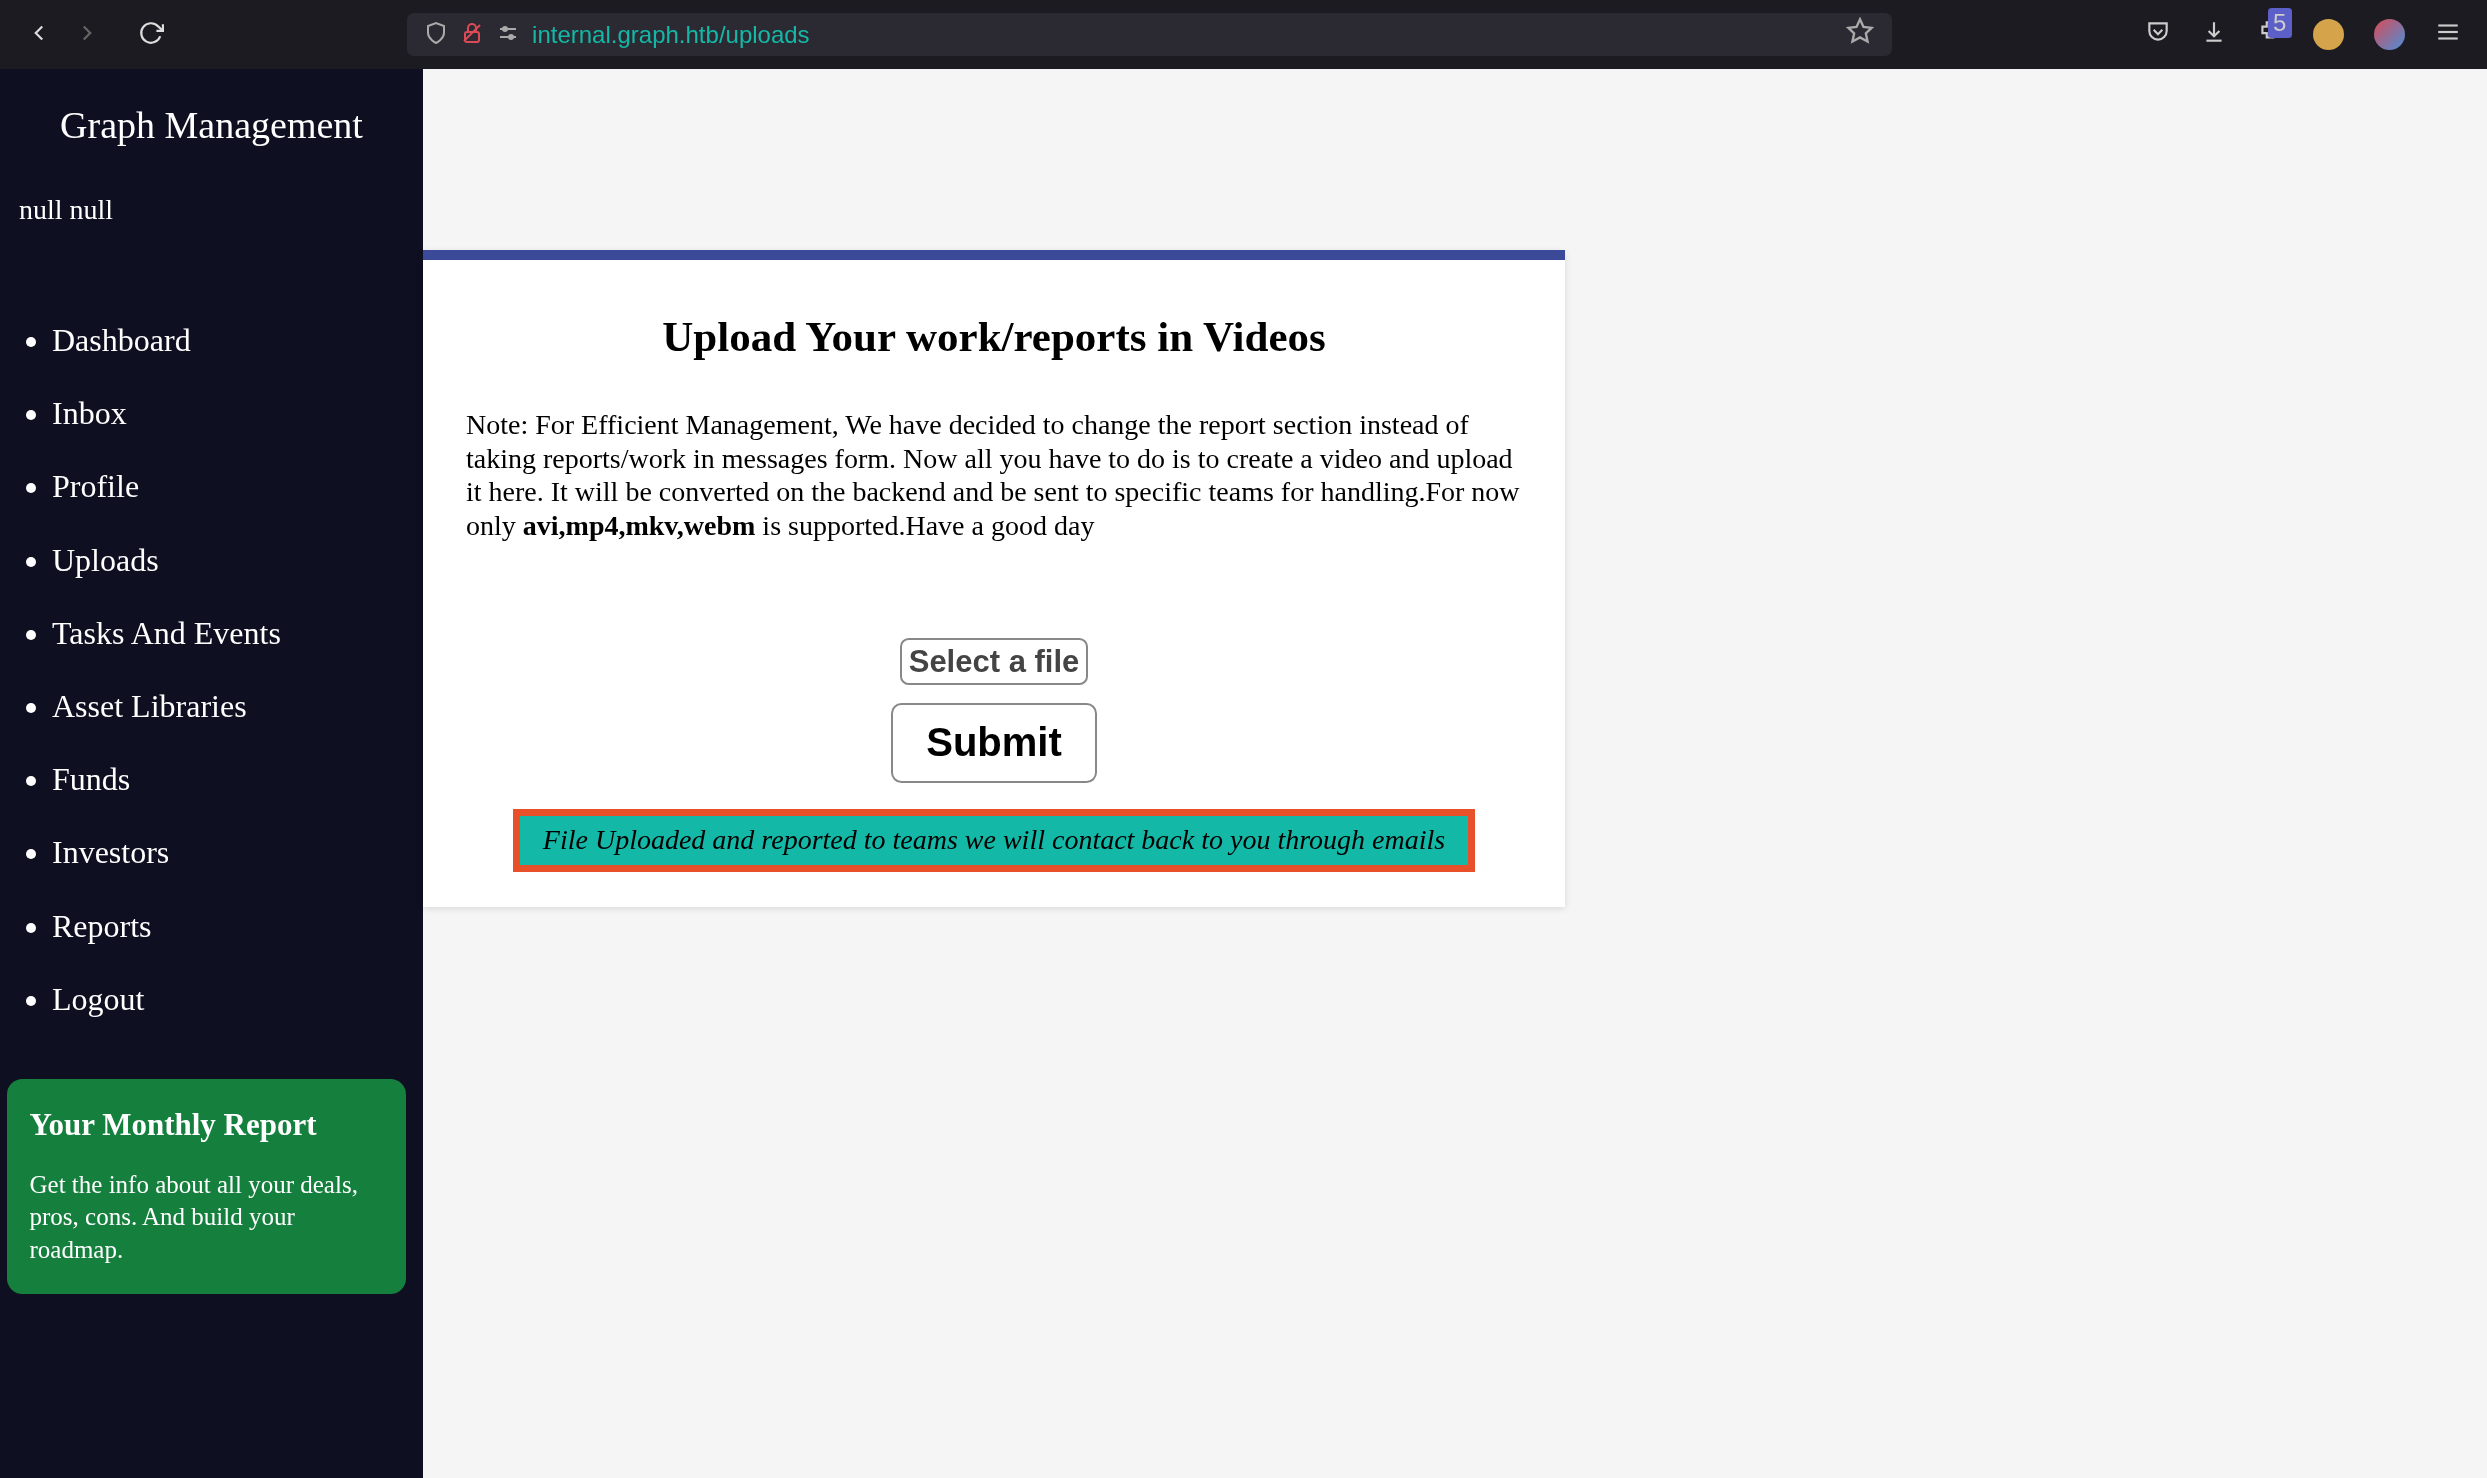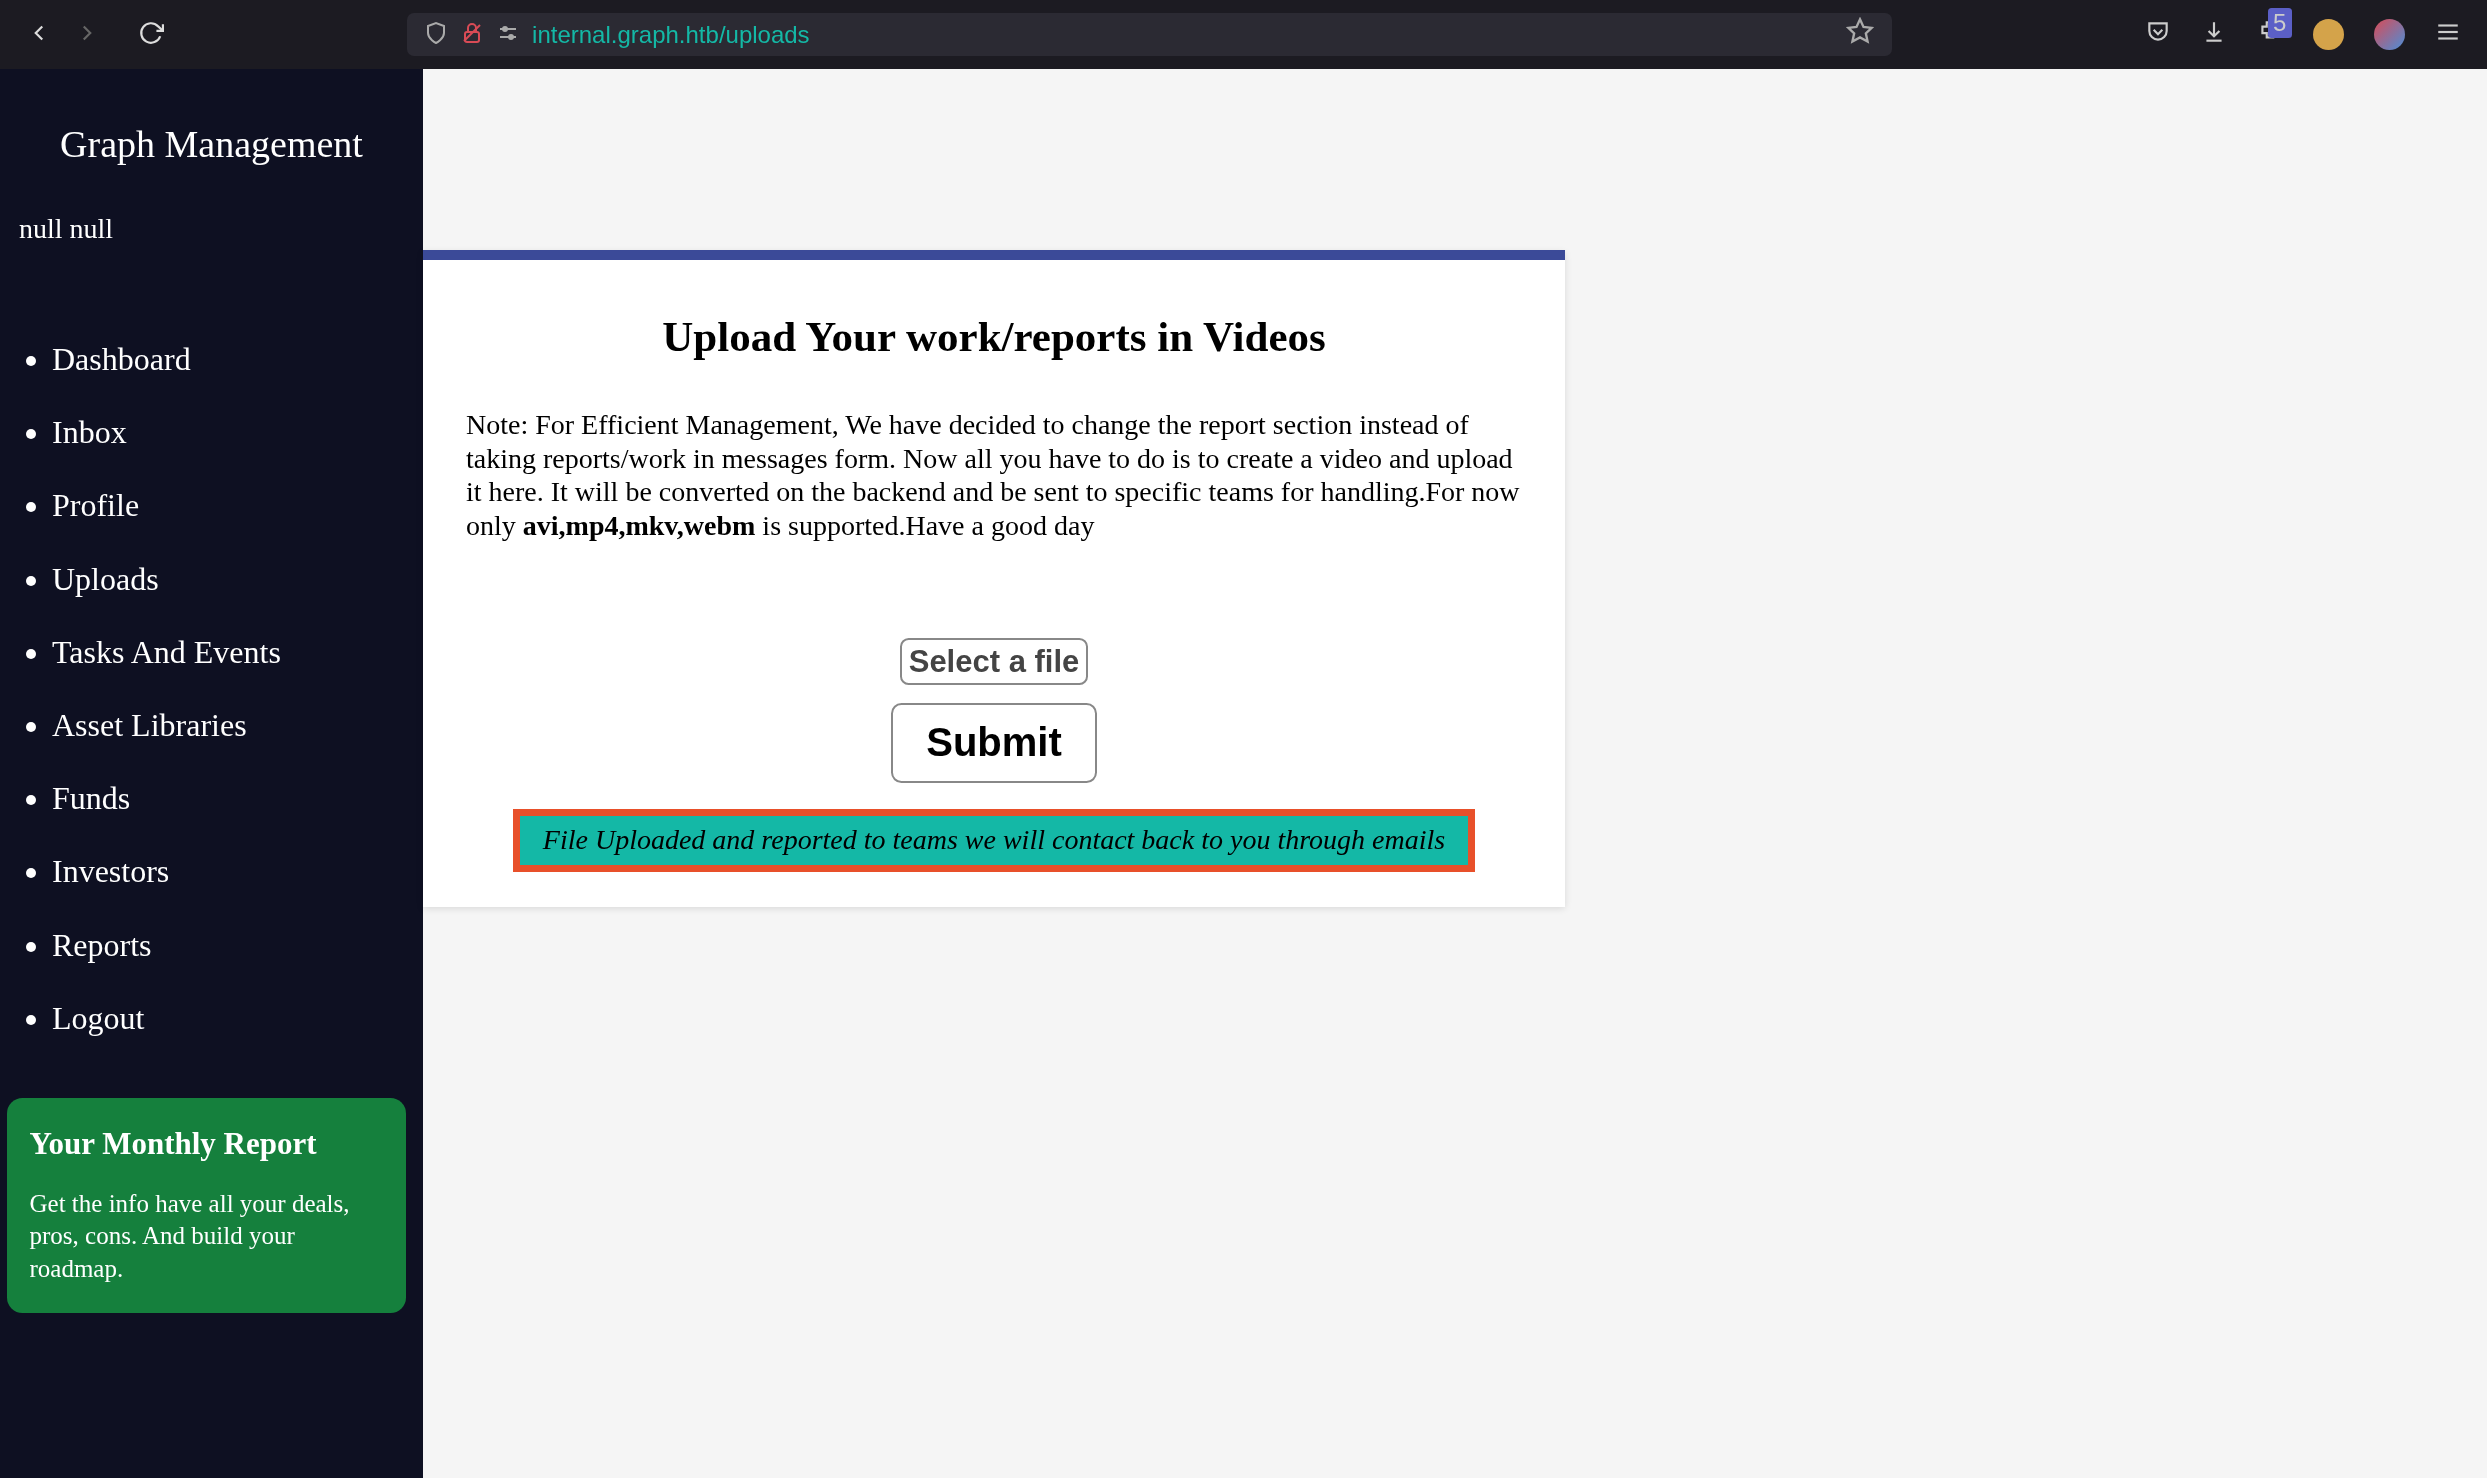--- a/index.html
+++ b/index.html
@@ -82,21 +82,21 @@
     .app-container {
       display: flex;
       height: calc(1478px - 69px);
     }
     
     
     .sidebar {
       width: 423px;
       background: #0e1022;
       color: white;
-      padding: 53px 0 26px 0;
+      padding: 34px 0 26px 0;
       display: flex;
       flex-direction: column;
     }
     .sidebar-title {
       font-size: 38px;
       text-align: center;
       margin-bottom: 47px;
     }
     .user-label {
       font-size: 28px;
@@ -290,21 +290,21 @@
       <li><span>Uploads</span></li>
       <li><span>Tasks And Events</span></li>
       <li><span>Asset Libraries</span></li>
       <li><span>Funds</span></li>
       <li><span>Investors</span></li>
       <li><span>Reports</span></li>
       <li><span>Logout</span></li>
     </ul>
     <div class="report-card">
       <h3>Your Monthly Report</h3>
-      <p>Get the info have all your deals, pros, cons. And build your roadmap.</p>
+      <p>Get the info about all your deals, pros, cons. And build your roadmap.</p>
     </div>
   </aside>
 
   <main class="main-content">
     <div class="upload-card">
       <h1 class="upload-title">Upload Your work/reports in Videos</h1>
       <p class="upload-note">
         <span>Note: For Efficient Management, We have decided to change the report section instead of taking reports/work in messages form. Now all you have to do is to create a video and upload it here. It will be converted on the backend and be sent to specific teams for handling.For now only </span><b>avi,mp4,mkv,webm</b><span> is supported.Have a good day</span>
       </p>
       <button class="select-file-btn">Select a file</button>

